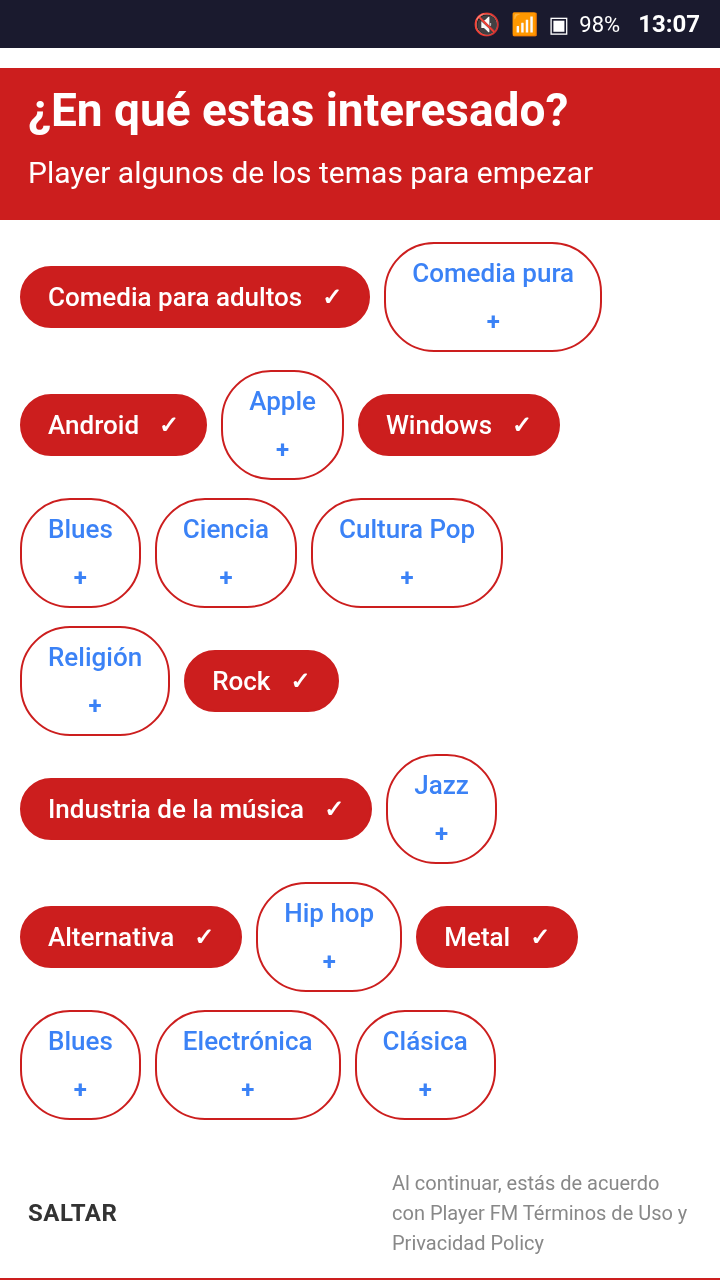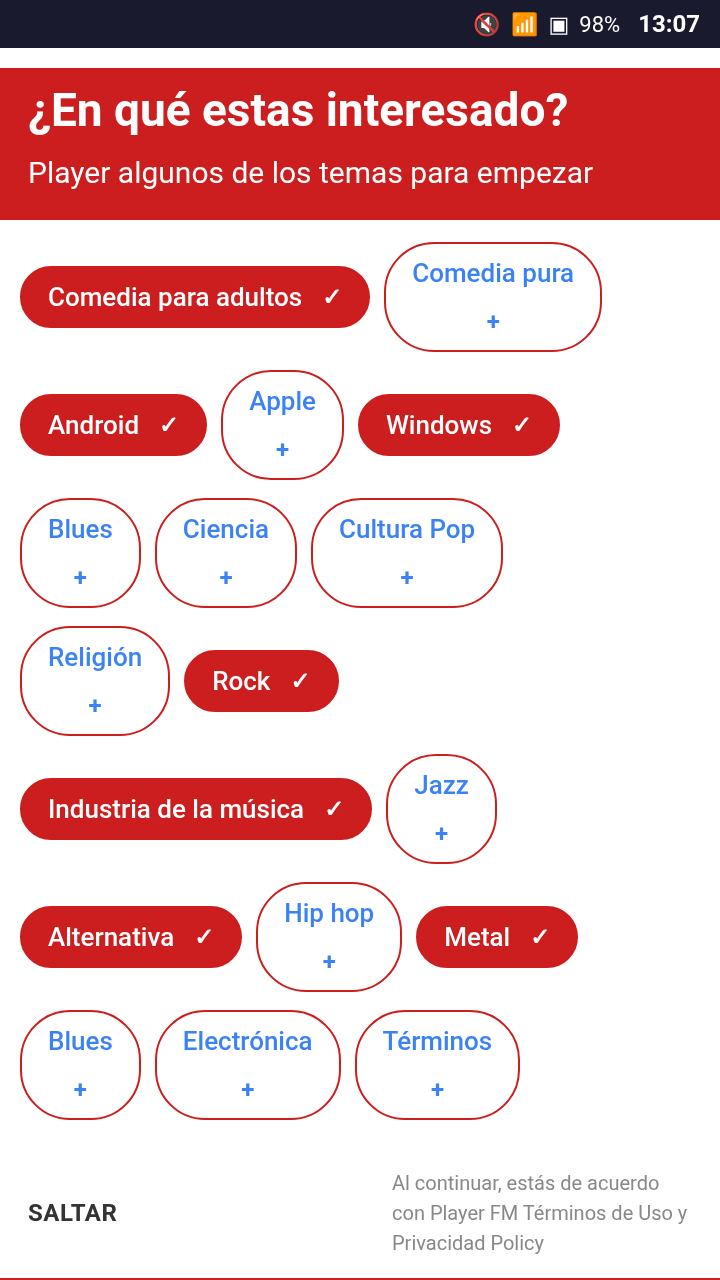--- a/index.html
+++ b/index.html
@@ -256,21 +256,21 @@
   <div class="tags-row">
     <div class="tag unselected">
       <span>Blues</span>
       <span class="tag-icon">+</span>
     </div>
     <div class="tag unselected">
       <span>Electrónica</span>
       <span class="tag-icon">+</span>
     </div>
     <div class="tag unselected">
-      <span>Términos</span>
+      <span>Clásica</span>
       <span class="tag-icon">+</span>
     </div>
   </div>
 
 </div>
 
 <div class="bottom-actions">
   <div class="bottom-left">
     <span class="bottom-link">SALTAR</span>
   </div>

